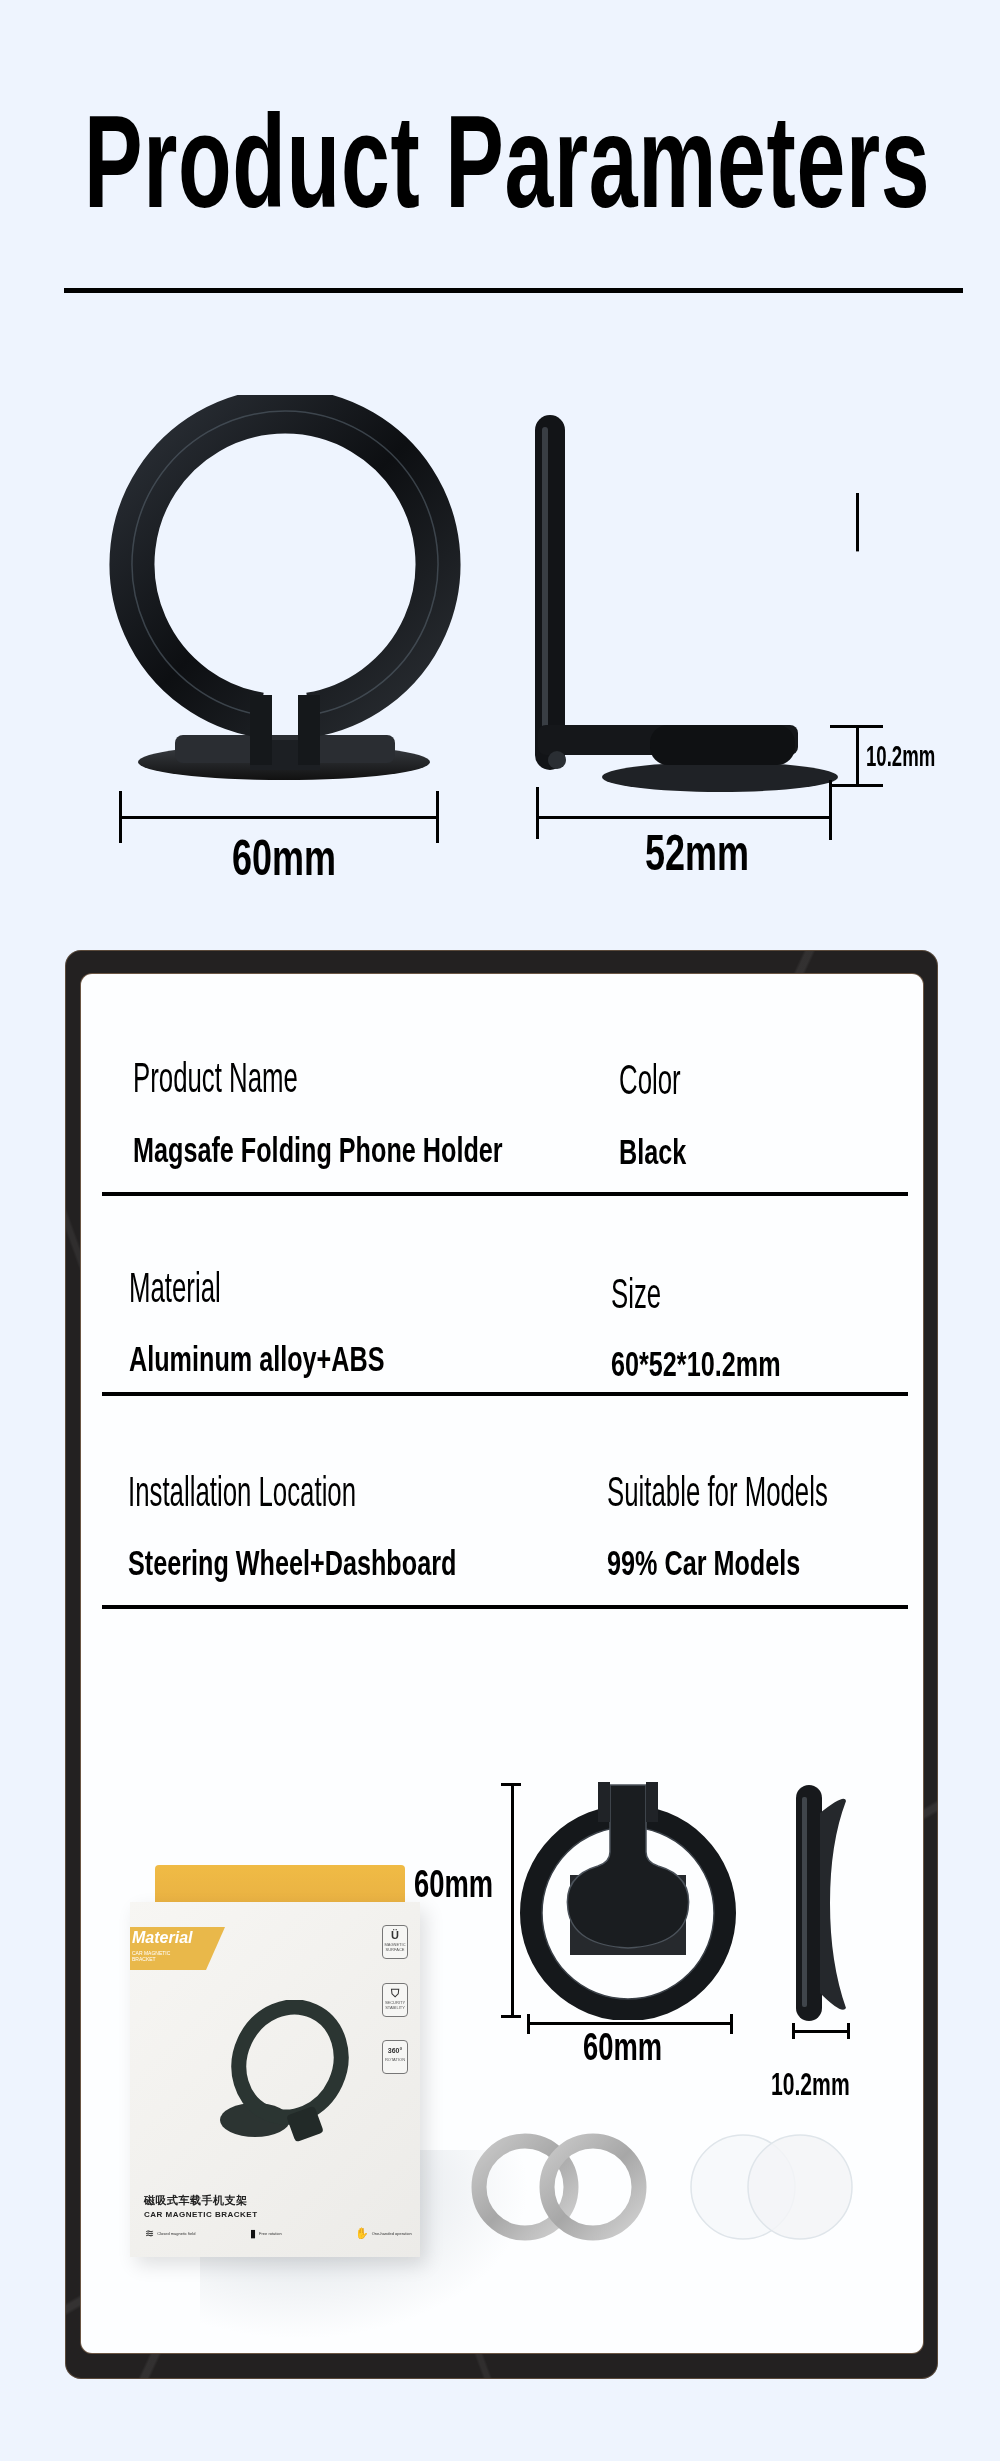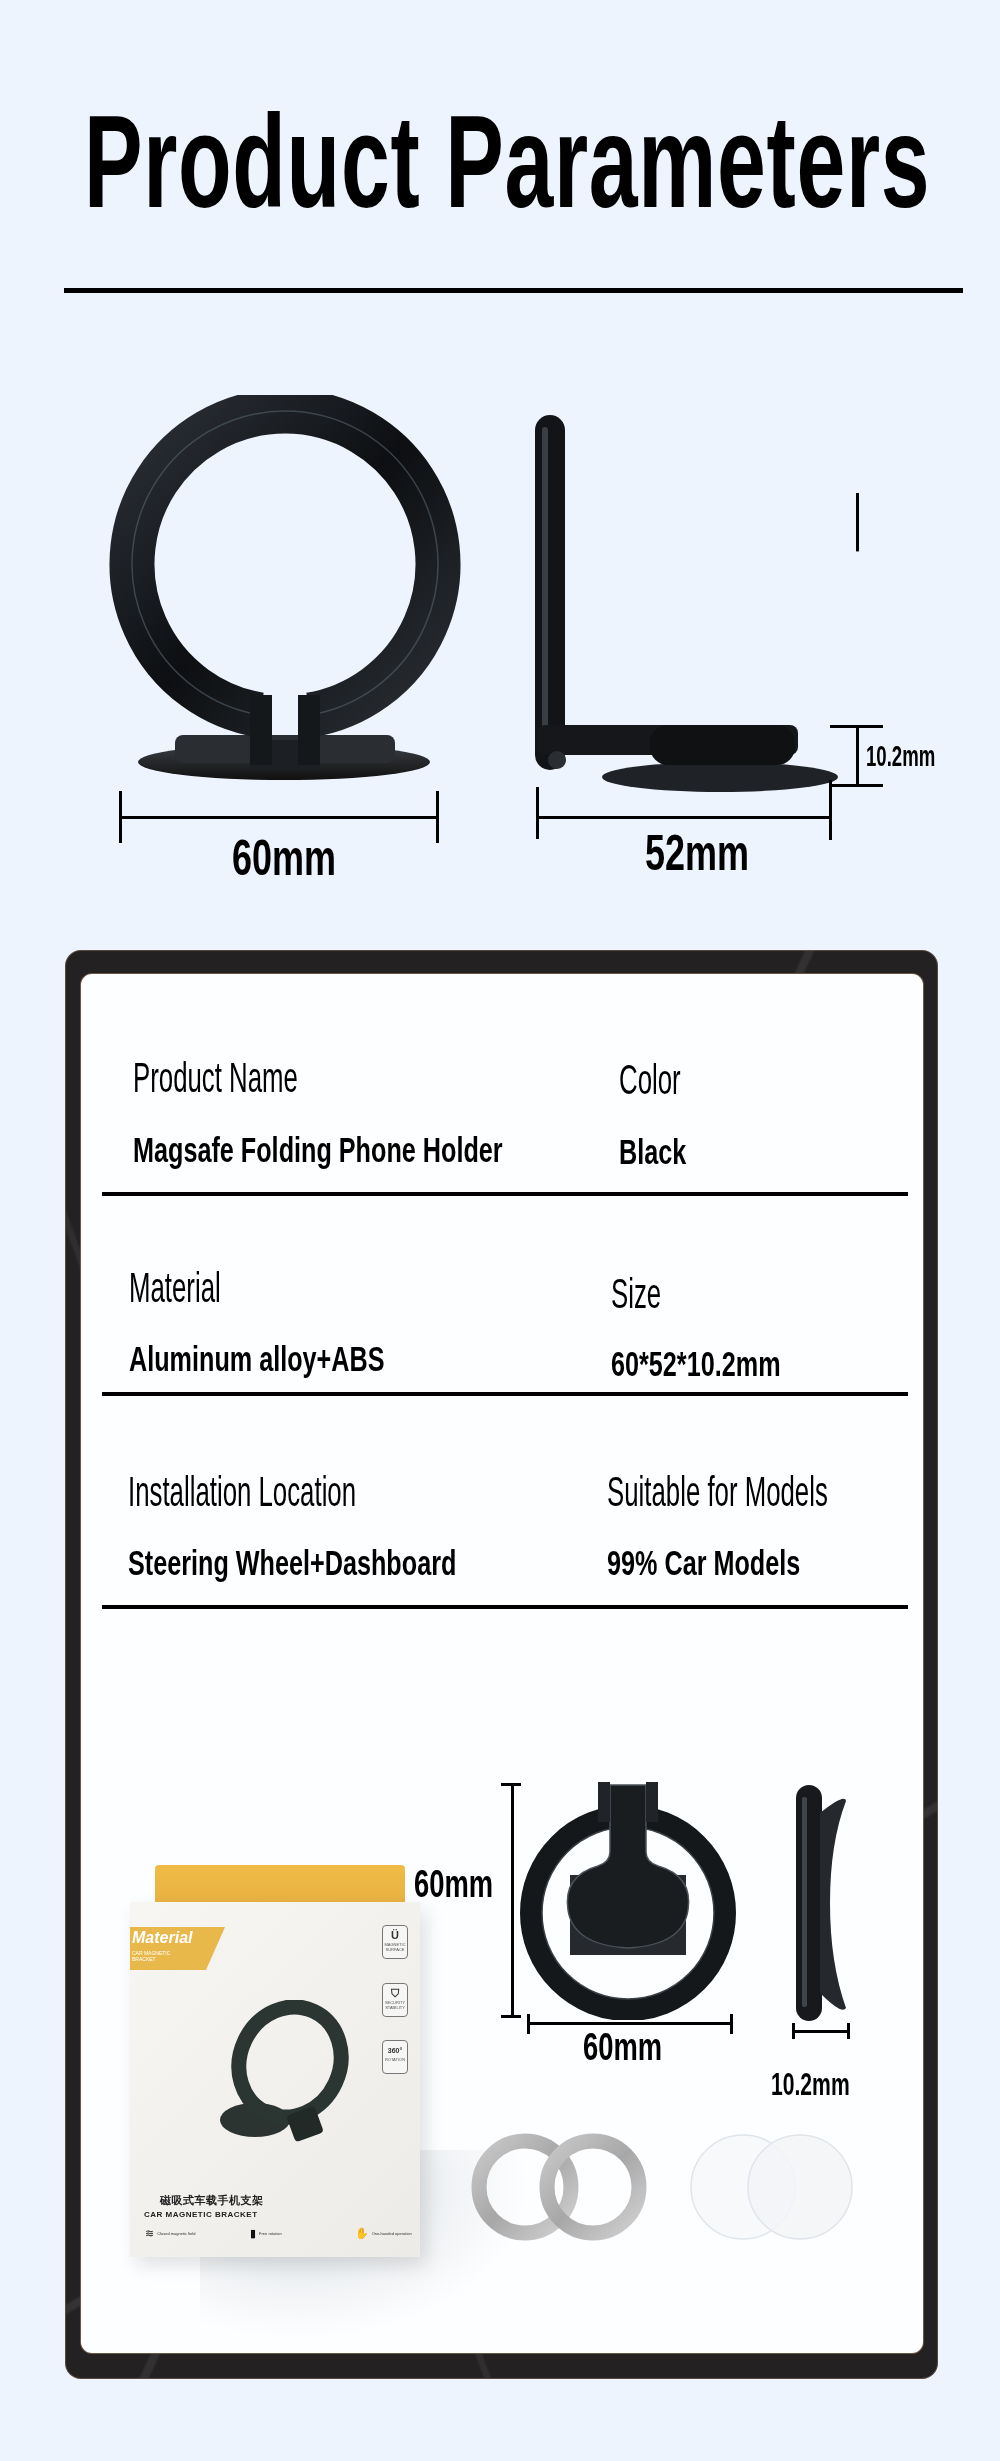--- a/index.html
+++ b/index.html
@@ -170,21 +170,21 @@
 </div>
 <div class="abs badge" style="left:382px;top:1983px;">
   <div class="g">⛉</div>
   <div>SECURITY STABILITY</div>
 </div>
 <div class="abs badge" style="left:382px;top:2040px;">
   <div class="g" style="font-size:7px;">360°</div>
   <div>ROTATION</div>
 </div>
 
-<div class="abs box-cn" style="left:160px;top:2193px;">磁吸式车载手机支架</div>
+<div class="abs box-cn" style="left:144px;top:2193px;">磁吸式车载手机支架</div>
 <div class="abs box-en" style="left:144px;top:2210px;">CAR MAGNETIC BRACKET</div>
 
 <div class="abs" style="left:145px;top:2227px;display:flex;align-items:center;gap:3px;">
   <span class="feat-ic">≋</span>
   <span class="feat">Closed magnetic field</span>
 </div>
 <div class="abs" style="left:250px;top:2227px;display:flex;align-items:center;gap:3px;">
   <span class="feat-ic">▮</span>
   <span class="feat">Free rotation</span>
 </div>

